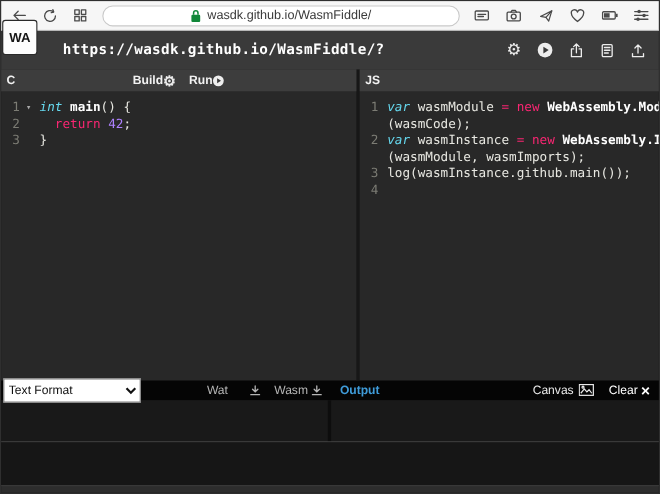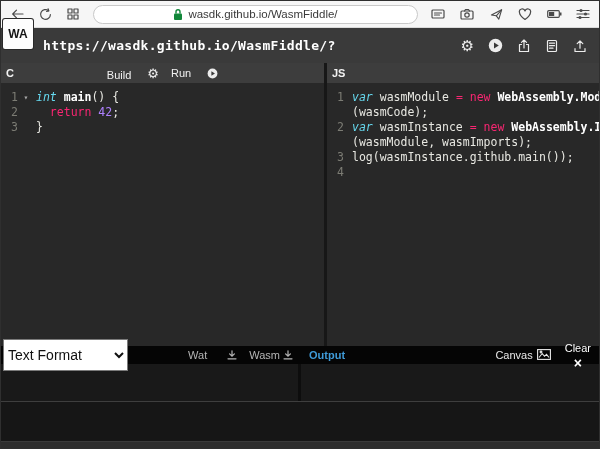--- a/index.html
+++ b/index.html
@@ -8,61 +8,61 @@
 
   
   .chrome { height:27px; background:#f6f6f6; border-bottom:1px solid #dadada; display:flex; align-items:center; padding:12px 8px; gap:12px; }
   .cicon { display:flex; align-items:center; justify-content:center; width:16px; height:16px; cursor:pointer; }
   .si { stroke:#4a4a4a; fill:none; stroke-width:1.2; stroke-linecap:round; stroke-linejoin:round; }
   .si-fill { fill:#4a4a4a; stroke:none; }
   .addressbar { flex:1; max-width:350px; height:19px; background:#fff; border:1px solid #c9c9c9; border-radius:10px; display:flex; align-items:center; justify-content:center; gap:5px; font-size:11.5px; color:#3a3a3a; cursor:text; }
   .chrome-right { margin-left:auto; display:flex; align-items:center; gap:13px; }
 
   
-  .appheader { height:35px; background:#3a3a3a; display:flex; align-items:center; padding-left:42px; position:relative; }
+  .appheader { height:35px; background:#3a3a3a; display:flex; align-items:center; padding-left:56px; position:relative; }
   .logo { position:absolute; left:2px; top:-9px; width:30px; height:30px; background:#fdfdfd; color:#151515; font-weight:bold; font-size:12px; display:flex; align-items:center; justify-content:center; border-radius:2px; z-index:5; box-shadow:0 0 0 1px #2a2a2a; }
   .page-url { color:#fff; font-family:"DejaVu Sans Mono", monospace; font-weight:bold; font-size:13px; letter-spacing:0.3px; }
   .header-icons { margin-left:auto; display:flex; align-items:center; gap:14px; padding-right:12px; }
   .hi { stroke:#ededed; fill:none; stroke-width:1.2; stroke-linecap:round; stroke-linejoin:round; }
   .hicon { display:flex; align-items:center; justify-content:center; cursor:pointer; }
   .gear-glyph { color:#ededed; font-size:15px; line-height:15px; }
 
   
   .editors { height:283px; display:flex; background:#282828; }
   .panel { display:flex; flex-direction:column; min-width:0; }
   .panel-left { width:323px; }
   .v-divider { width:3px; background:#171717; cursor:col-resize; }
   .panel-right { flex:1; }
   .panel-header { height:20px; background:#3d3d3d; display:flex; align-items:center; position:relative; padding:0 5px; }
   .lang-label { color:#f2f2f2; font-size:11px; font-weight:bold; }
   .build-run { position:absolute; left:0; right:0; display:flex; justify-content:center; align-items:center; gap:12px; }
-  .hbtn { display:flex; align-items:flex-end; gap:16px; color:#f2f2f2; font-size:11px; font-weight:normal; cursor:pointer; }
+  .hbtn { display:flex; align-items:center; gap:0; color:#f2f2f2; font-size:11px; font-weight:bold; cursor:pointer; }
   .hbtn .gear-glyph { font-size:13px; }
   .code { flex:1; padding-top:7px; overflow:hidden; cursor:text; }
   .cl { display:flex; font-family:"DejaVu Sans Mono", monospace; font-size:11.5px; line-height:15px; white-space:pre; color:#e8e8e2; }
   .g { width:20px; flex:none; text-align:right; color:#7c7c74; padding-right:3px; }
   .fold { width:10px; flex:none; color:#a8a8a8; font-size:8px; line-height:15px; text-align:center; }
   .lt { padding-left:5px; }
   .tok-t { color:var(--type-cyan); font-style:italic; }
   .tok-k { color:var(--keyword-pink); }
   .tok-n { color:var(--number-purple); }
   .tok-b { color:#ffffff; font-weight:bold; }
 
   
   .bottombar { height:18px; background:#050505; display:flex; align-items:center; }
   .bb-left { width:300px; display:flex; align-items:center; padding:0 8px 0 2px; gap:12px; }
-  .fmt { width:125px; height:32px; font-size:14px; font-family:"Liberation Sans", sans-serif; background:#fff; border:1px solid #7a7a7a; color:#111; }
+  .fmt { width:125px; height:22px; font-size:11px; font-family:"Liberation Sans", sans-serif; background:#fff; border:1px solid #7a7a7a; color:#111; }
   .dl-btn { color:#b5b5b5; font-size:11px; display:flex; align-items:center; gap:3px; cursor:pointer; }
   .dl-btn:first-of-type { margin-left:auto;gap:20px; }
   .dli { stroke:#b5b5b5; fill:none; stroke-width:1.2; stroke-linecap:round; }
   .bb-right { flex:1; display:flex; align-items:center; padding:0 8px; }
   .output-label { color:var(--accent-blue); font-size:11px; font-weight:bold; cursor:pointer; }
   .canvas-btn { margin-left:auto; color:#e9e9e9; font-size:11px; display:flex; align-items:flex-start; gap:4px; cursor:pointer; margin-right:14px; }
   .cvi { stroke:#e9e9e9; fill:none; stroke-width:1.1; }
-  .clear-btn { color:#fff; font-size:11px; display:flex; align-items:center; gap:3px; cursor:pointer;flex-direction:column; }
+  .clear-btn { color:#fff; font-size:11px; display:flex; align-items:center; gap:3px; cursor:pointer; }
   .clear-x { font-weight:bold; font-size:14px; line-height:12px; }
 
   
   .outputs { height:37px; display:flex; background:#191919; }
   .out-left { width:300px; border-right:3px solid #0d0d0d; }
   .out-right { flex:1; }
   .outputs-lower { height:40px; background:#161616; border-top:1px solid #3e3e3e; }
   .strip { height:9px; background:#2d2d2d; border-top:1px solid #3a3a3a; }
 </style>
 </head>

